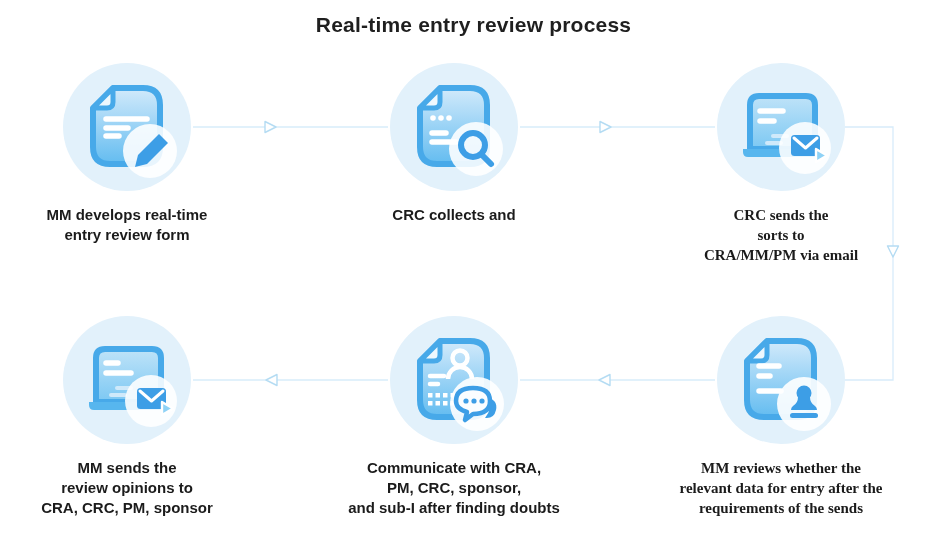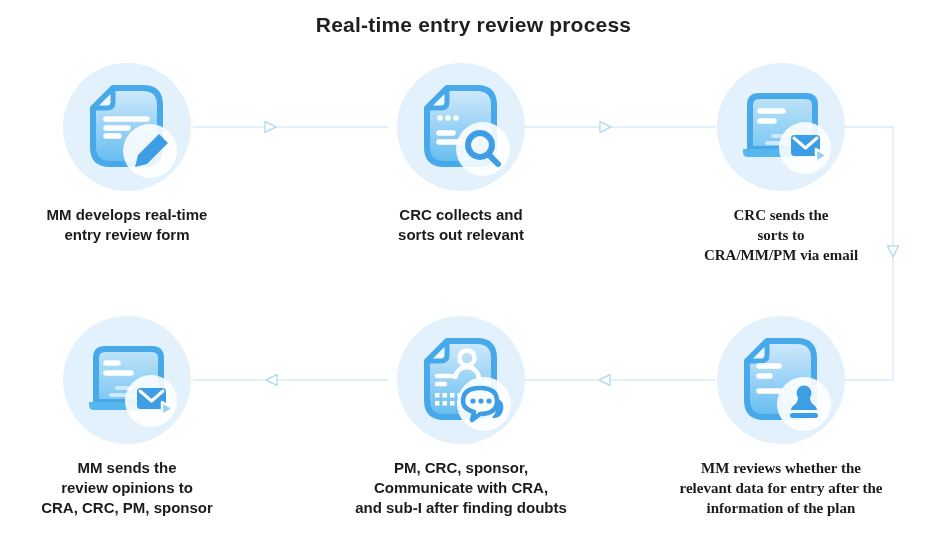--- a/index.html
+++ b/index.html
@@ -9,21 +9,21 @@
   }
   .page-title{
     position:absolute;top:1px;left:0;width:100%;text-align:center;
     font-size:21px;font-weight:700;color:#1f1f1f;letter-spacing:0.2px;margin-top:12px;
   }
   .connectors{position:absolute;top:0;left:0;z-index:0;}
   .step{position:absolute;width:330px;z-index:1;text-align:center;}
   .row1{top:63px;}
   .row2{top:316px;}
   .col1{left:-38px;}
-  .col2{left:296px;}
+  .col2{left:289px;}
   .col3{left:616px;font-family:Liberation Serif, serif;}
   .icon-circle{
     width:128px;height:128px;border-radius:50%;
     background:#e2f1fb;margin:0 auto;position:relative;
   }
   .icon-circle svg{position:absolute;top:0;left:0;}
   .label{margin-top:14px;font-size:15px;font-weight:700;line-height:20px;color:#1b1b1b;}
   .label span{display:block;}
 </style>
 </head>
@@ -99,21 +99,20 @@
         </g>
         <circle cx="86" cy="86" r="27" fill="#ffffff" opacity="0.88"></circle>
         <g>
           <circle cx="83" cy="82" r="12" fill="none" stroke="#3d9ee6" stroke-width="6"></circle>
           <line x1="92" y1="92" x2="101" y2="101" stroke="#3d9ee6" stroke-width="6" stroke-linecap="round"></line>
         </g>
       </svg>
     </div>
     <div class="label">
       <span>CRC collects and</span>
-      <span>sorts out relevant</span>
     </div>
   </div>
 
   <div class="step row1 col3">
     <div class="icon-circle">
       <svg width="128" height="128" viewBox="0 0 128 128">
         <path d="M33 42 Q33 33 42 33 H89 Q98 33 98 42 V86 H33 Z" fill="url(#gradScreen)" stroke="#47a9e9" stroke-width="6" stroke-linejoin="round"></path>
         <g stroke="#ffffff" stroke-width="5.5" stroke-linecap="round">
           <line x1="43" y1="48" x2="66" y2="48"></line>
           <line x1="43" y1="58" x2="57" y2="58"></line>
@@ -194,22 +193,22 @@
         <g>
           <path d="M98 82 q10 2 8 12 q-2 9 -11 8 q8 -10 3 -20 z" fill="#3d9ee6"></path>
           <path d="M83 72 q17 0 17 13 q0 13 -17 13 l-8 6 2 -8 q-11 -3 -11 -11 q0 -13 17 -13 z" fill="#fafdff" stroke="#3d9ee6" stroke-width="4.5" stroke-linejoin="round"></path>
           <circle cx="76" cy="85" r="2.6" fill="#3d9ee6"></circle>
           <circle cx="84" cy="85" r="2.6" fill="#3d9ee6"></circle>
           <circle cx="92" cy="85" r="2.6" fill="#3d9ee6"></circle>
         </g>
       </svg>
     </div>
     <div class="label">
+      <span>Communicate with CRA,</span>
       <span>PM, CRC, sponsor,</span>
-      <span>Communicate with CRA,</span>
       <span>and sub-I after finding doubts</span>
     </div>
   </div>
 
   <div class="step row2 col3">
     <div class="icon-circle">
       <svg width="128" height="128" viewBox="0 0 128 128">
         <path d="M50 25 H80 Q97 25 97 42 V84 Q97 101 80 101 H47 Q30 101 30 84 V45 Z" fill="url(#gradDoc)" stroke="#47a9e9" stroke-width="6" stroke-linejoin="round"></path>
         <path d="M50 25 V39 Q50 45 44 45 H30 Z" fill="#eef8fe" stroke="#47a9e9" stroke-width="5" stroke-linejoin="round"></path>
         <g stroke="#ffffff" stroke-width="5.5" stroke-linecap="round">
@@ -221,17 +220,17 @@
         <g fill="#3d9ee6">
           <circle cx="87" cy="77" r="7.5"></circle>
           <path d="M81 81 h12 q0 6 5 9 q2 1.5 2 4 H74 q0 -2.5 2 -4 q5 -3 5 -9 z"></path>
           <rect x="73" y="97" width="28" height="5" rx="2.5"></rect>
         </g>
       </svg>
     </div>
     <div class="label">
       <span>MM reviews whether the</span>
       <span>relevant data for entry after the</span>
-      <span>information of the plan</span>
+      <span>requirements of the sends</span>
     </div>
   </div>
 
 </div>
 
 </body></html>

